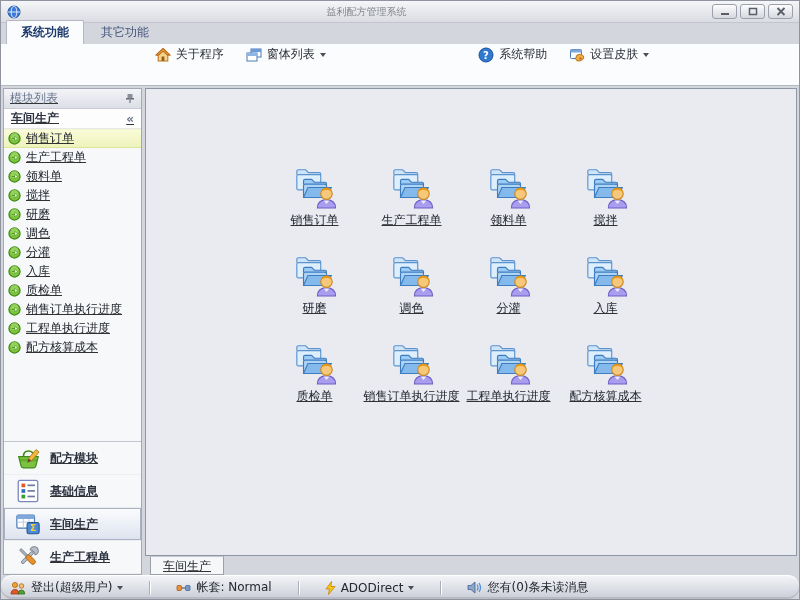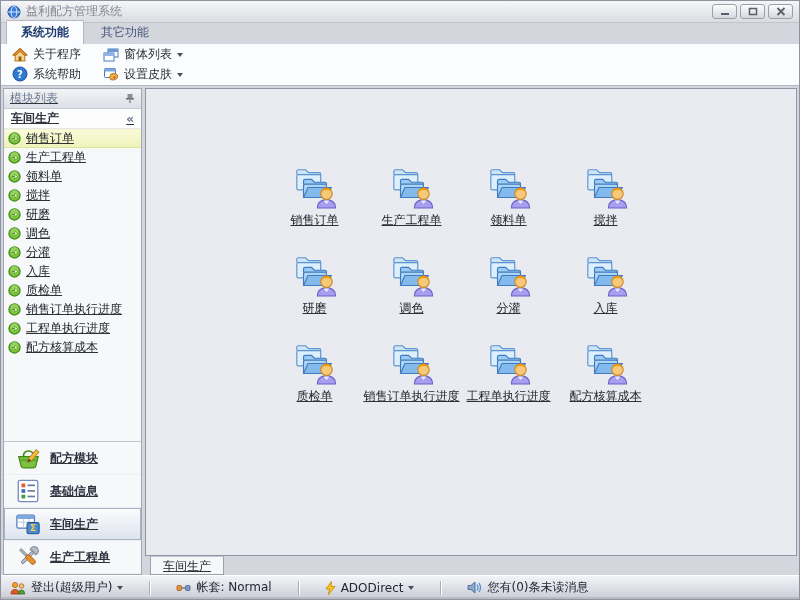--- a/index.html
+++ b/index.html
@@ -3,32 +3,32 @@
 <meta charset="utf-8">
 <style>
   * { margin:0; padding:0; box-sizing:border-box; }
   html,body { width:800px; height:600px; overflow:hidden; }
   body { font-family:"DejaVu Sans","Liberation Sans",sans-serif; font-size:12px; color:#333; background:#d4d6de; }
   .window { width:800px; height:600px; border:1px solid #8f93a0; display:flex; flex-direction:column; background:#d4d6de; position:relative; }
 
   
   .titlebar { height:22px; flex:0 0 22px; display:flex; align-items:center; gap:5px; padding:0 6px;
               background:linear-gradient(#f5f6f8,#dadce2); border-bottom:1px solid #c2c5cd; }
-  .app-title { flex:1; color:#85888f; font-size:12px; }
+  .app-title { flex:1; color:#85888f; font-size:10px;text-align:center; }
   .win-controls { display:flex; gap:3px; }
   .win-btn { width:25px; height:15px; border:1px solid #9ba0ab; border-radius:3px;
              background:linear-gradient(#fdfdfe,#d6d8de); display:flex; align-items:center; justify-content:center; cursor:default; }
 
   
   .tabstrip { height:21px; flex:0 0 21px; display:flex; align-items:flex-end; padding-left:5px; gap:2px; background:#d4d6de; }
   .tab { padding:3px 14px 3px; color:#44557b; border:1px solid transparent; border-bottom:none; border-radius:2px 2px 0 0; }
   .tab.active { background:#fbfcfd; border-color:#b4b8c2; color:#1d3a6d; font-weight:bold; }
 
   .ribbon { height:42px; flex:0 0 42px; background:#fbfcfd; border-bottom:1px solid #b4b8c2;
-            display:flex; flex-direction:column; justify-content:space-evenly; padding:1px 4px; }
+            display:flex; flex-direction:row; justify-content:space-evenly; padding:1px 4px; }
   .ribbon-row { display:flex; align-items:center; gap:16px; height:19px; padding-left:4px; }
   .rbtn { display:flex; align-items:center; gap:5px; padding:1px 3px; border-radius:2px; color:#2b2f38; }
   .dd-arrow { width:0; height:0; border:3.5px solid transparent; border-top:4px solid #4a4e58; margin-top:4px; }
 
   
   .content { flex:1; display:flex; padding:2px 2px 0 2px; min-height:0;text-decoration:underline; }
 
   .sidebar { width:139px; flex:0 0 139px; border:1px solid #a3a8b4; background:#f7f8fa; display:flex; flex-direction:column; }
   .sb-header { height:20px; flex:0 0 20px; background:linear-gradient(#f3f4f7,#dcdfe6); border-bottom:1px solid #c8cbd3;
                color:#6b7890; display:flex; align-items:center; padding:0 6px; }
@@ -51,21 +51,21 @@
   .grid { display:grid; grid-template-columns:repeat(4,97px); row-gap:24px; }
   .shortcut { width:97px; display:flex; flex-direction:column; align-items:center; gap:3px; cursor:default; }
   .shortcut .label { font-size:12px; color:#1d2129; white-space:nowrap; }
 
   .doc-tabs { height:19px; flex:0 0 19px; display:flex; align-items:stretch; background:#d4d6de; padding-left:5px; }
   .doc-tab { background:#f6f7f9; border:1px solid #9aa0ac; border-top:1px solid #c6c9d1; padding:1px 12px 0; color:#23272f; }
 
   
   .statusbar { height:24px; flex:0 0 24px; display:flex; align-items:center; gap:26px; padding:0 9px;
                background:linear-gradient(#f3f4f7 0%,#dcdfe6 55%,#c9ccd5 100%);
-               border-top:1px solid #ffffff; box-shadow:inset 0 -2px 0 #b8bbc4; }
+               border-top:1px solid #ffffff; box-shadow:inset 0 -2px 0 #b8bbc4;border-radius:11px; }
   .st-item { display:flex; align-items:center; gap:5px; color:#23272f; }
   .st-sep { width:1px; height:14px; background:#a9aeb9; box-shadow:1px 0 0 #fff; }
 
   svg { display:block; }
 </style>
 </head>
 <body>
 
 <svg width="0" height="0" style="position:absolute">
   <defs>

